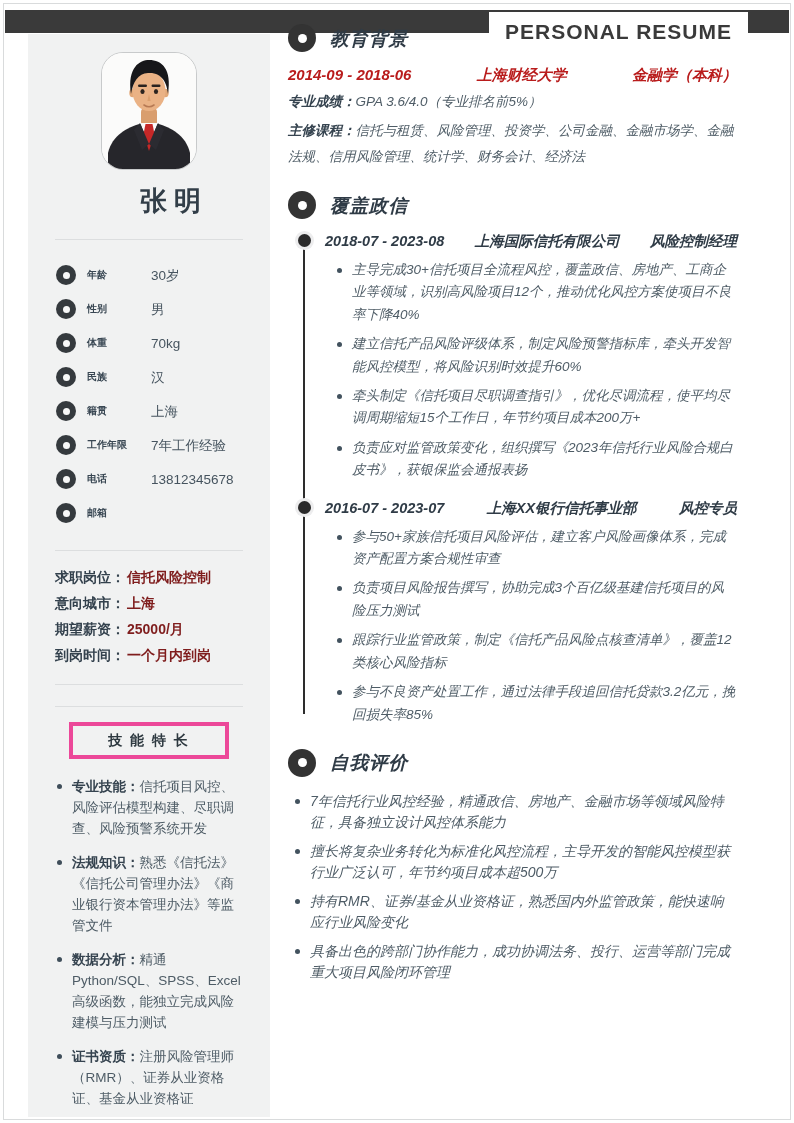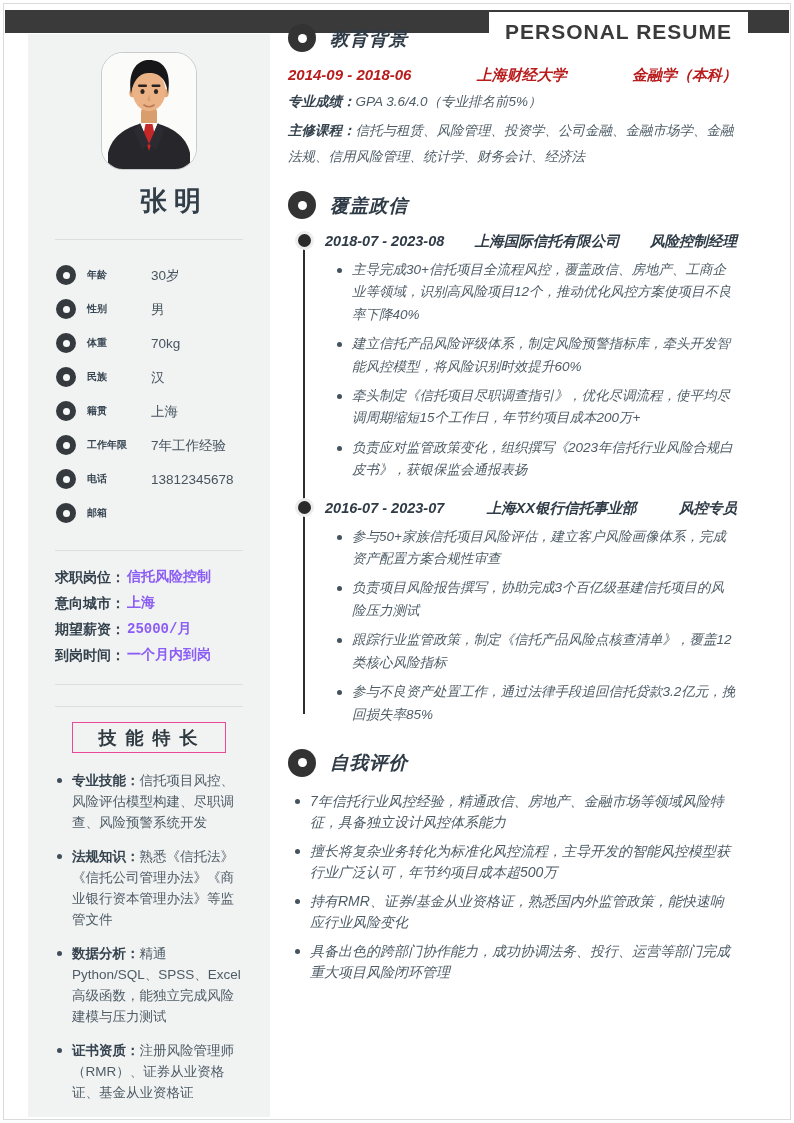--- a/index.html
+++ b/index.html
@@ -21,23 +21,23 @@
   .dv1{margin-top:20px;} .dv2{margin-top:13px;} .dv3{margin-top:16px;} .dv4{margin-top:21px;}
   .details{margin-top:25px;}
   .drow{display:flex;align-items:flex-start;padding-left:28px;min-height:34px;}
   .donut-s{flex:0 0 20px;width:20px;height:20px;border-radius:50%;background:#353a3e;position:relative;}
   .donut-s::after{content:"";position:absolute;left:6.5px;top:6.5px;width:7px;height:7px;border-radius:50%;background:#f7f8f8;}
   .dlabel{width:64px;margin-left:11px;font-weight:bold;font-size:10px;color:#394753;line-height:20px;}
   .dvalue{width:94px;font-size:13.5px;line-height:21px;color:#46545f;word-break:break-all;}
   .intent{margin-top:13px;}
   .irow{display:flex;padding-left:27px;font-size:14px;line-height:26px;font-weight:bold;color:#33414d;}
   .ilabel{width:72px;}
-  .ivalue{color:#8b5cf6;font-family:Liberation Mono, monospace;}
-  .skillbox{width:152px;height:29px;margin:15px auto 0;border:1px solid #ec4899;display:flex;align-items:center;
-    justify-content:center;font-weight:bold;font-size:18px;letter-spacing:2px;color:#2e3940;}
+  .ivalue{color:#7f1d1d;}
+  .skillbox{width:152px;height:29px;margin:15px auto 0;border:4px solid #ec4899;display:flex;align-items:center;
+    justify-content:center;font-weight:bold;font-size:14px;letter-spacing:2px;color:#2e3940;}
   .skills{margin:17px 25px 0 29px;}
   .srow{position:relative;padding-left:15px;margin-bottom:13px;font-size:13.5px;line-height:21px;color:#4e5c66;}
   .srow b{color:#35434f;}
   .sdot{position:absolute;left:0;top:8px;width:5px;height:5px;border-radius:50%;background:#3f4e5a;}
 
   
   .main{position:absolute;left:288px;top:0;width:449px;z-index:1;font-style:italic;}
   .sec-h{display:flex;align-items:center;gap:14px;}
   .donut-l{width:28px;height:28px;border-radius:50%;background:#333333;position:relative;flex:0 0 28px;}
   .donut-l::after{content:"";position:absolute;left:9.5px;top:9.5px;width:9px;height:9px;border-radius:50%;background:#ffffff;}

